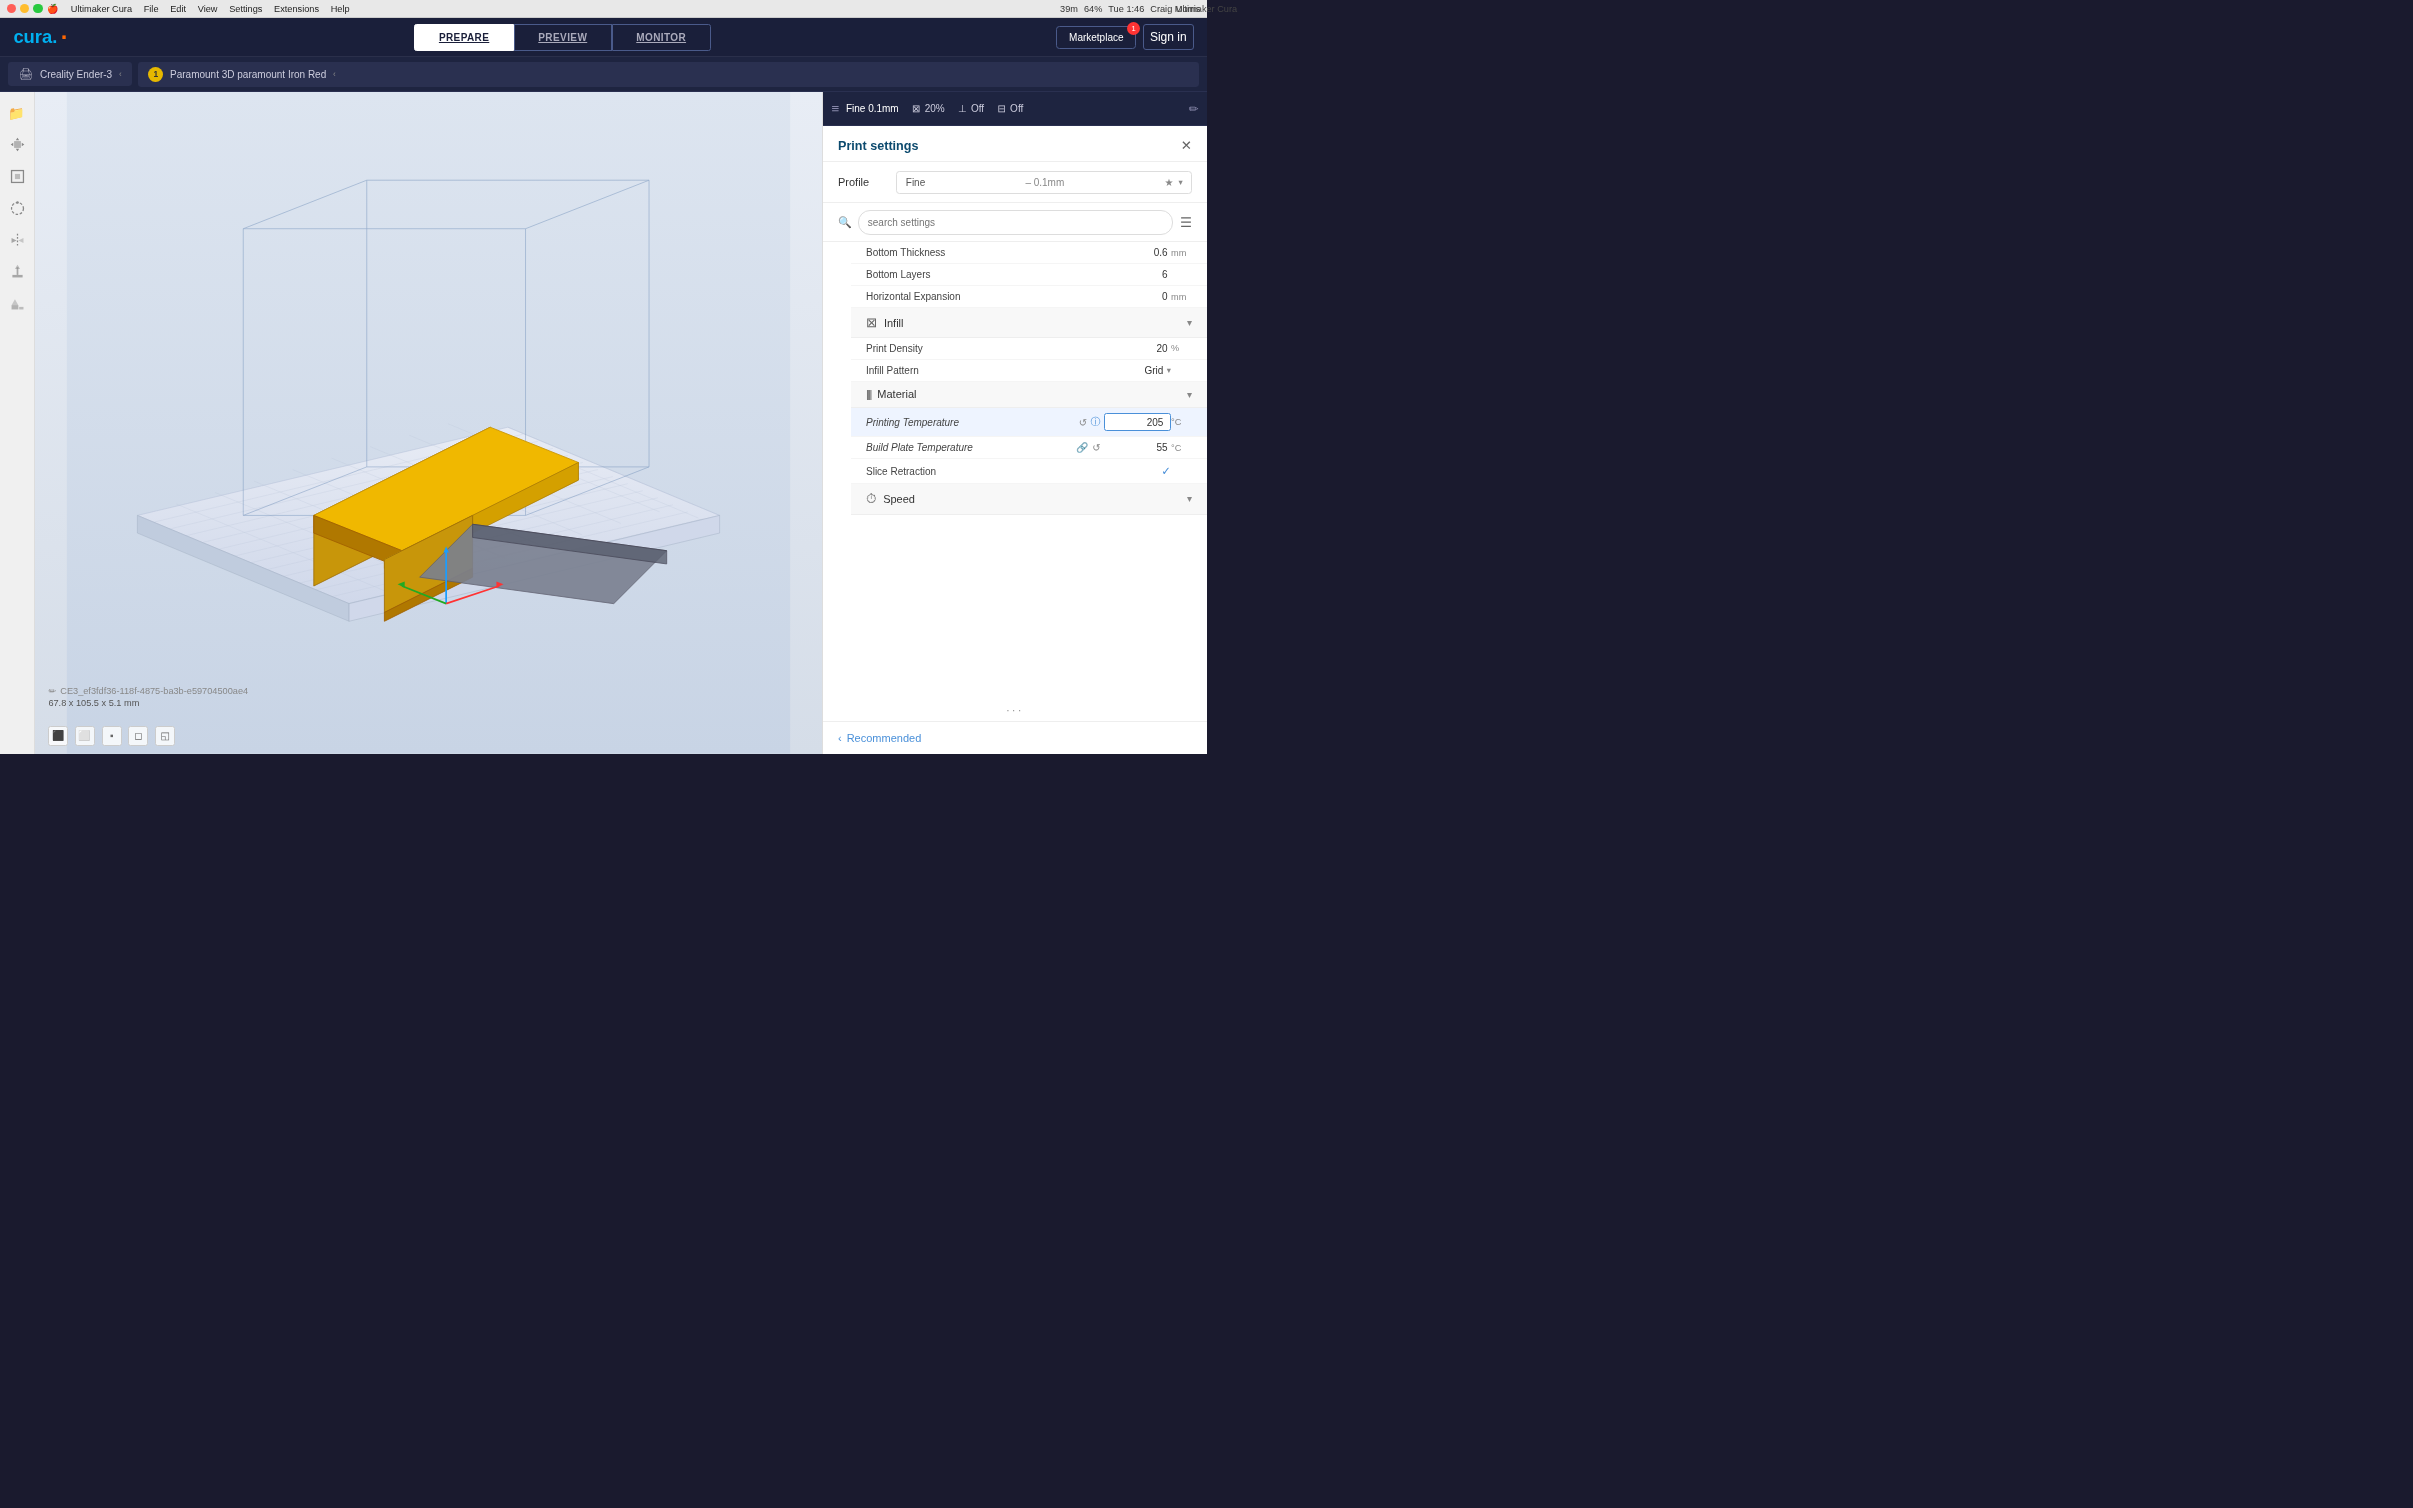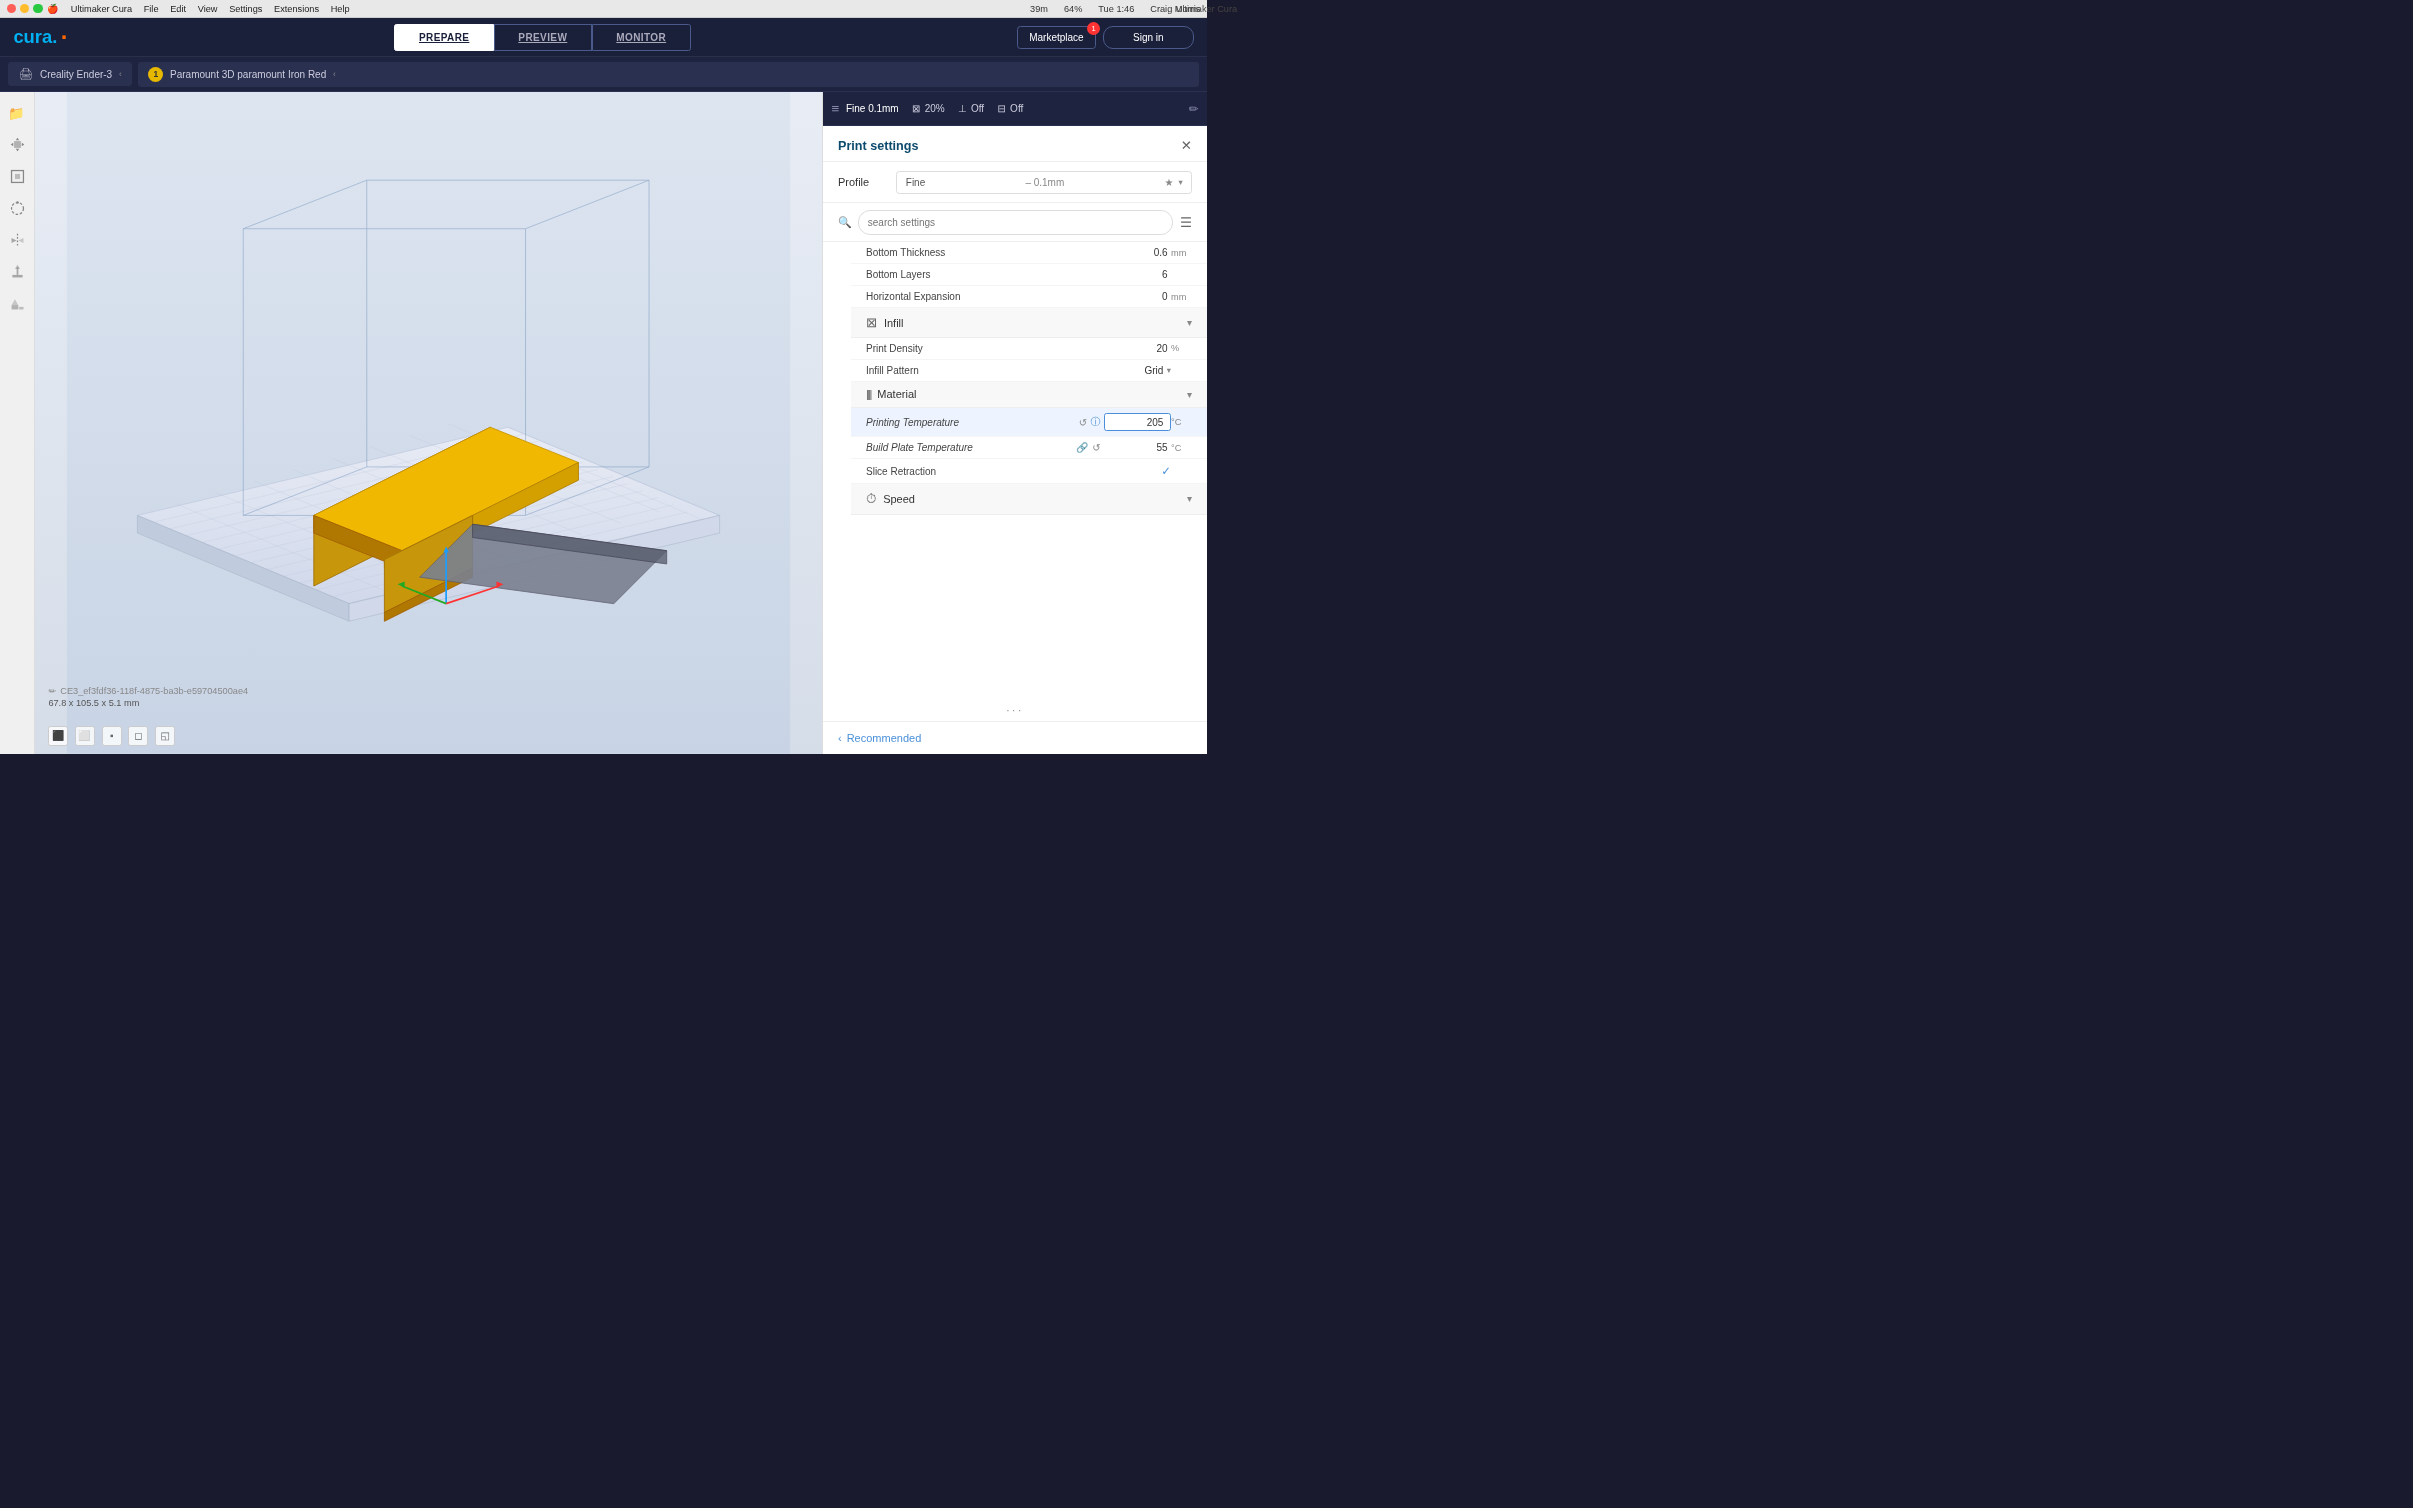--- a/index.html
+++ b/index.html
@@ -12,21 +12,21 @@
       display: flex;
       align-items: center;
       justify-content: space-between;
       padding: 0 6.7px;
       font-size: 9.2px;
       color: #333;
       border-bottom: 0.8px solid #ccc;
     }
     .titlebar-left { display: flex; align-items: center; gap: 5px; }
     .titlebar-center { position: absolute; left: 50%; transform: translateX(-50%); font-size: 9.2px; color: #444; }
-    .titlebar-right { display: flex; align-items: flex-end; gap: 16px; font-size: 9.2px; }
+    .titlebar-right { display: flex; align-items: flex-end; gap: 6px; font-size: 9.2px; }
     .traffic-lights { display: flex; gap: 4.2px; }
     .tl { width: 9.2px; height: 9.2px; border-radius: 50%; }
     .tl-red { background: #ff5f57; }
     .tl-yellow { background: #ffbd2e; }
     .tl-green { background: #28c940; }
     .menu-bar-items { display: flex; gap: 11.7px; align-items: center; font-size: 9.2px; color: #222; }
     .menu-bar-items span { cursor: default; }
 
     
     .app-header {
@@ -84,23 +84,23 @@
       color: white;
       border-radius: 50%;
       width: 13.4px; height: 13.4px;
       font-size: 7.5px;
       display: flex; align-items: center; justify-content: center;
     }
     .signin-btn {
       background: transparent;
       border: 1.3px solid #4a5a8a;
       color: white;
-      padding: 5px 29px;
-      border-radius: 10px;
-      font-size: 10px;
+      padding: 5px 6px;
+      border-radius: 3px;
+      font-size: 12px;
       cursor: pointer;
     }
 
     
     .toolbar {
       height: 35px;
       background: #1e2440;
       display: flex;
       align-items: center;
       padding: 0 8.4px;

